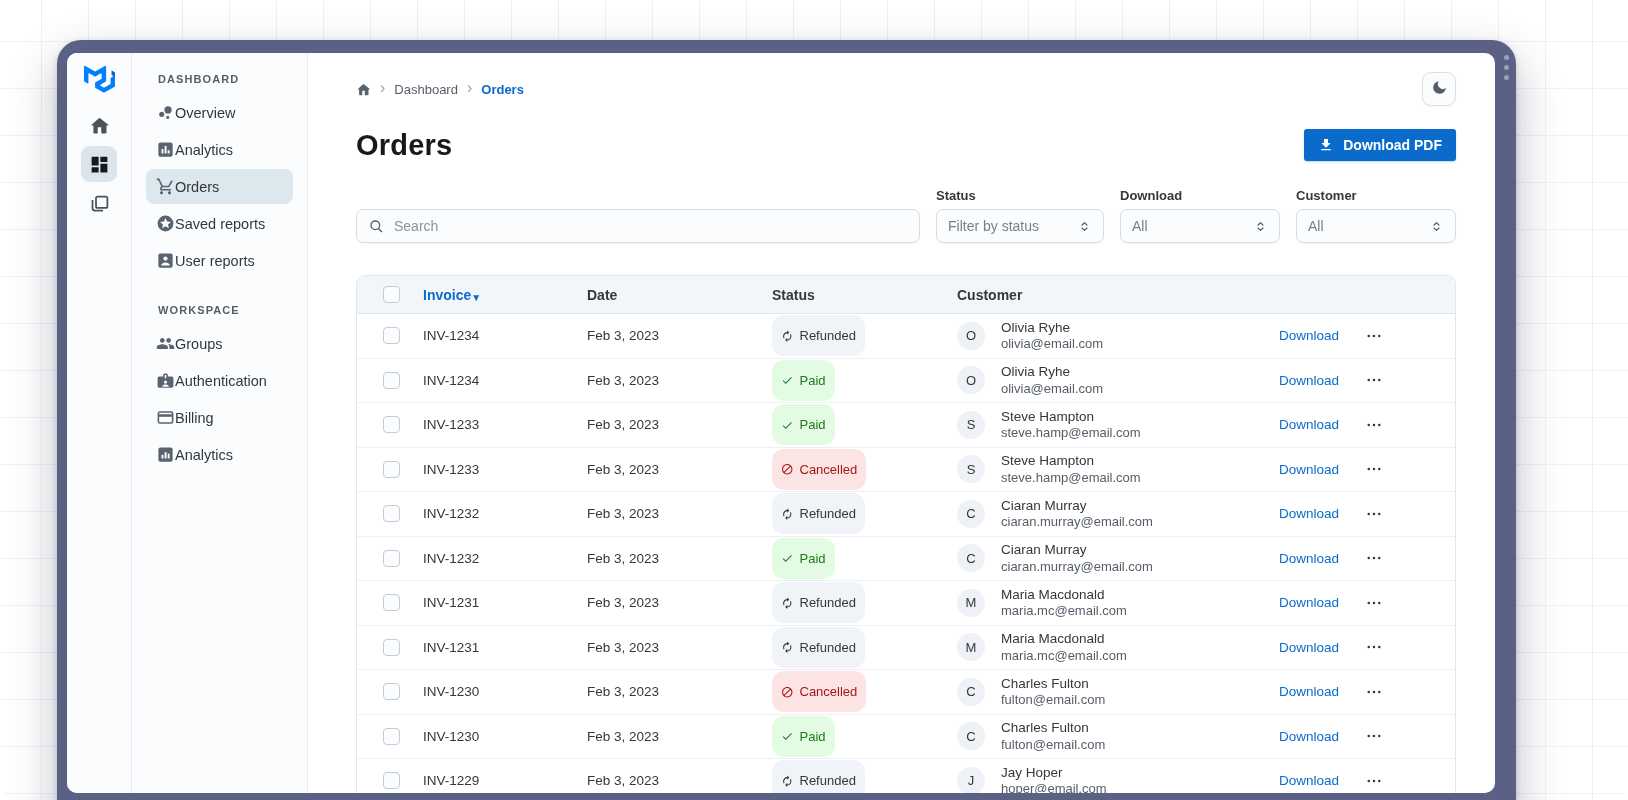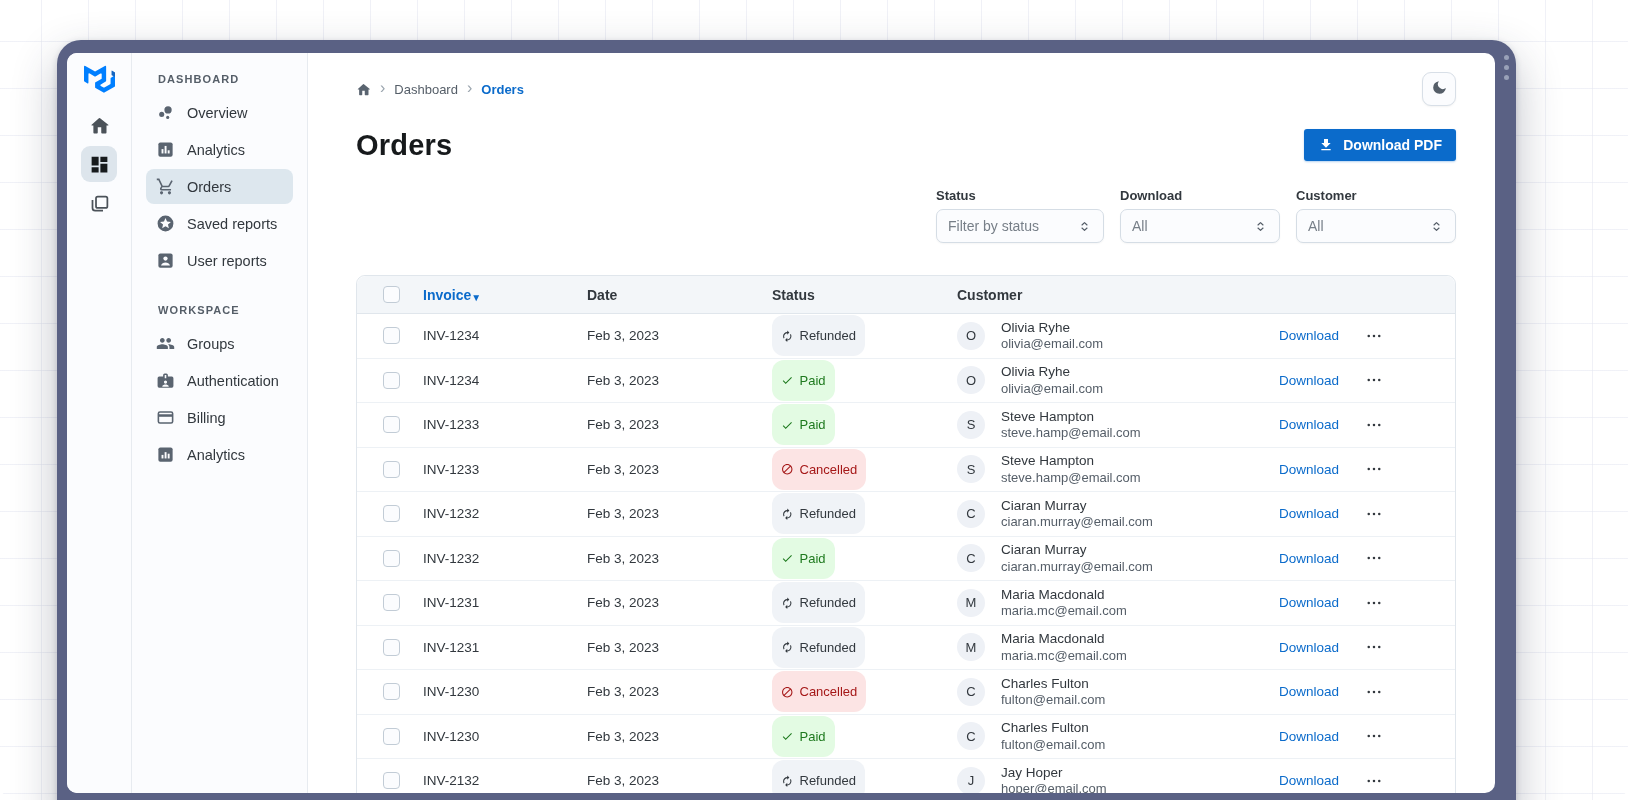--- a/index.html
+++ b/index.html
@@ -44,21 +44,21 @@
   .sidebar {
     flex:0 0 176px; background:#FBFCFE; border-right:1px solid #E7EBF0;
     padding:20px 14px;
   }
   .section + .section { margin-top:26px; }
   .section-title {
     font-size:11px; font-weight:700; letter-spacing:1.1px; color:#555E68;
     margin:0 0 10px 12px;
   }
   .nav-item {
-    display:flex; align-items:center; gap:12px; padding:8px 10px; border-radius:8px;
+    display:flex; align-items:center; gap:0; padding:8px 10px; border-radius:8px;
     font-size:14.5px; color:#32383E; margin-bottom:2px; cursor:pointer;
   }
   .nav-item .ic { display:flex; }
   .nav-item svg { width:19px; height:19px; color:#5A6470; }
   .nav-item.selected { background:#DDE7EE; }
   
   .main { flex:1; padding:19px 39px 0 48px; overflow:hidden; }
   .topbar { display:flex; justify-content:space-between; align-items:center; height:34px; }
   .breadcrumb { display:flex; align-items:center; gap:9px; font-size:13px; color:#5A6470; }
   .breadcrumb .ic { display:flex; }
@@ -305,20 +305,29 @@
               <svg viewBox="0 0 24 24" fill="currentColor">
                   <path d="M5 20h14v-2H5v2zM19 9h-4V3H9v6H5l7 7 7-7z"></path>
                 </svg>
             </span>
             <span>Download PDF</span>
           </button>
         </div>
 
         <div class="filters">
           <div class="fgroup grow">
+            <div class="input">
+              <span class="ic">
+                <svg viewBox="0 0 24 24" fill="none" stroke="currentColor" stroke-width="2" stroke-linecap="round">
+                    <circle cx="11" cy="11" r="6.5"></circle>
+                    <path d="M16 16l4.5 4.5"></path>
+                  </svg>
+              </span>
+              <input type="text" placeholder="Search" style="">
+            </div>
           </div>
           <div id="filter-selects" style="display:flex;gap:16px;align-items:flex-end;">
               <div class="fgroup">
                 <span class="flabel">Status</span>
                 <div class="input select w150">
                   <span>Filter by status</span>
                   <span class="ic unfold">
                     <svg viewBox="0 0 24 24" fill="none" stroke="currentColor" stroke-width="2" stroke-linecap="round" stroke-linejoin="round">
                       <path d="M8 9.5L12 5.8l4 3.7"></path>
                       <path d="M8 14.5l4 3.7 4-3.7"></path>
@@ -685,21 +694,21 @@
                       <circle cx="12" cy="12" r="1.7"></circle>
                       <circle cx="19" cy="12" r="1.7"></circle>
                     </svg>
                   </span>
                 </div>
               </div>
               <div class="trow">
                 <div>
                   <div class="cb"></div>
                 </div>
-                <div>INV-2132</div>
+                <div>INV-1229</div>
                 <div>Feb 3, 2023</div>
                 <div><span class="chip chip-refunded">
                     <span class="ic">
                       <svg viewBox="0 0 24 24" fill="currentColor">
                         <path d="M12 6v3l4-4-4-4v3c-4.42 0-8 3.58-8 8 0 1.57.46 3.03 1.24 4.26L6.7 14.8c-.45-.83-.7-1.79-.7-2.8 0-3.31 2.69-6 6-6zm6.76 1.74L17.3 9.2c.44.84.7 1.79.7 2.8 0 3.31-2.69 6-6 6v-3l-4 4 4 4v-3c4.42 0 8-3.58 8-8 0-1.57-.46-3.03-1.24-4.26z"></path>
                       </svg>
                     </span>
                     <span>Refunded</span>
                   </span></div>
                 <div class="cust">

